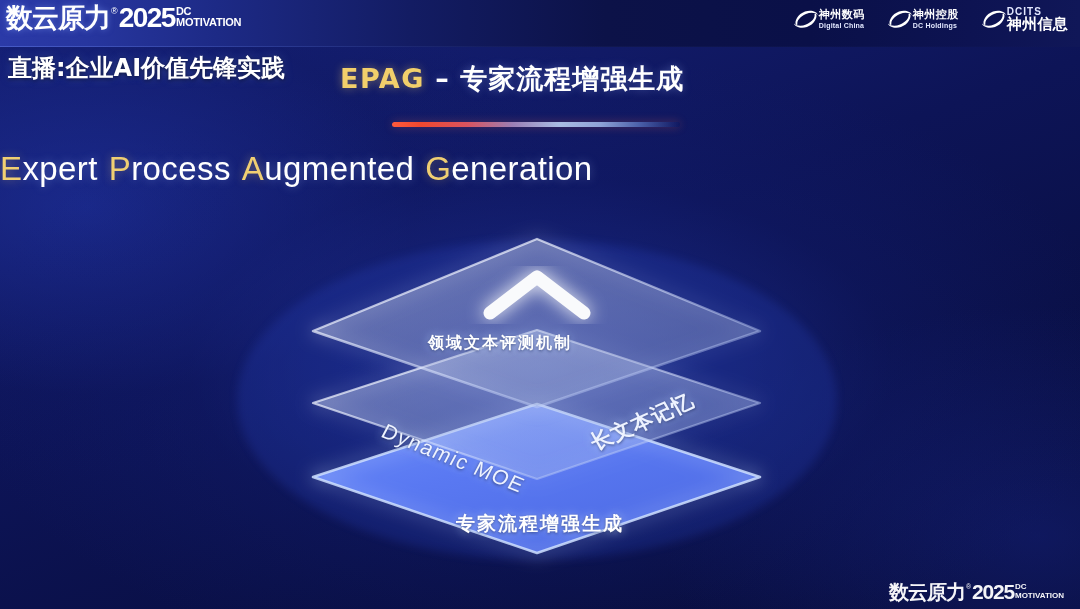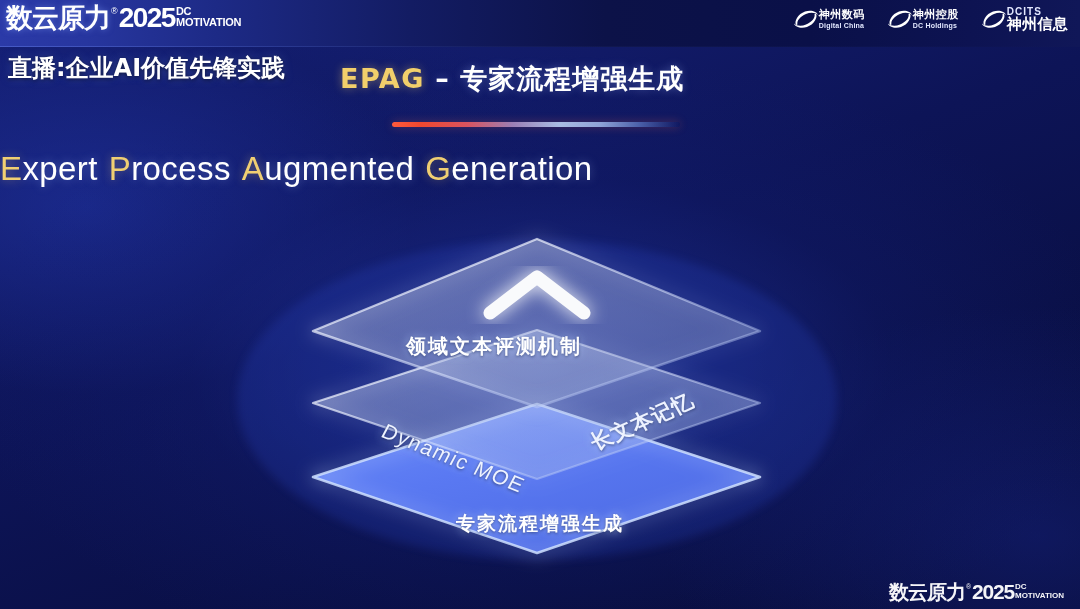--- a/index.html
+++ b/index.html
@@ -208,23 +208,23 @@
   .layer-label {
     position: absolute;
     z-index: 4;
     color: #ffffff;
     font-family: "DejaVu Sans", sans-serif;
     font-weight: 700;
     white-space: nowrap;
     text-shadow: 0 0 10px rgba(180,205,255,0.75), 0 1px 3px rgba(10,20,70,0.7);
   }
   .label-top {
-    left: 8px; top: 333px; width: 972px;
+    left: 14px; top: 333px; width: 972px;
     text-align: center;
-    font-size: 20px;
+    font-size: 16px;
     letter-spacing: 2px;
   }
   .label-bottom {
     left: 0; top: 511px; width: 1080px;
     text-align: center;
     font-size: 19px;
     letter-spacing: 2px;
   }
   .label-moe {
     left: 383px; top: 418px;

